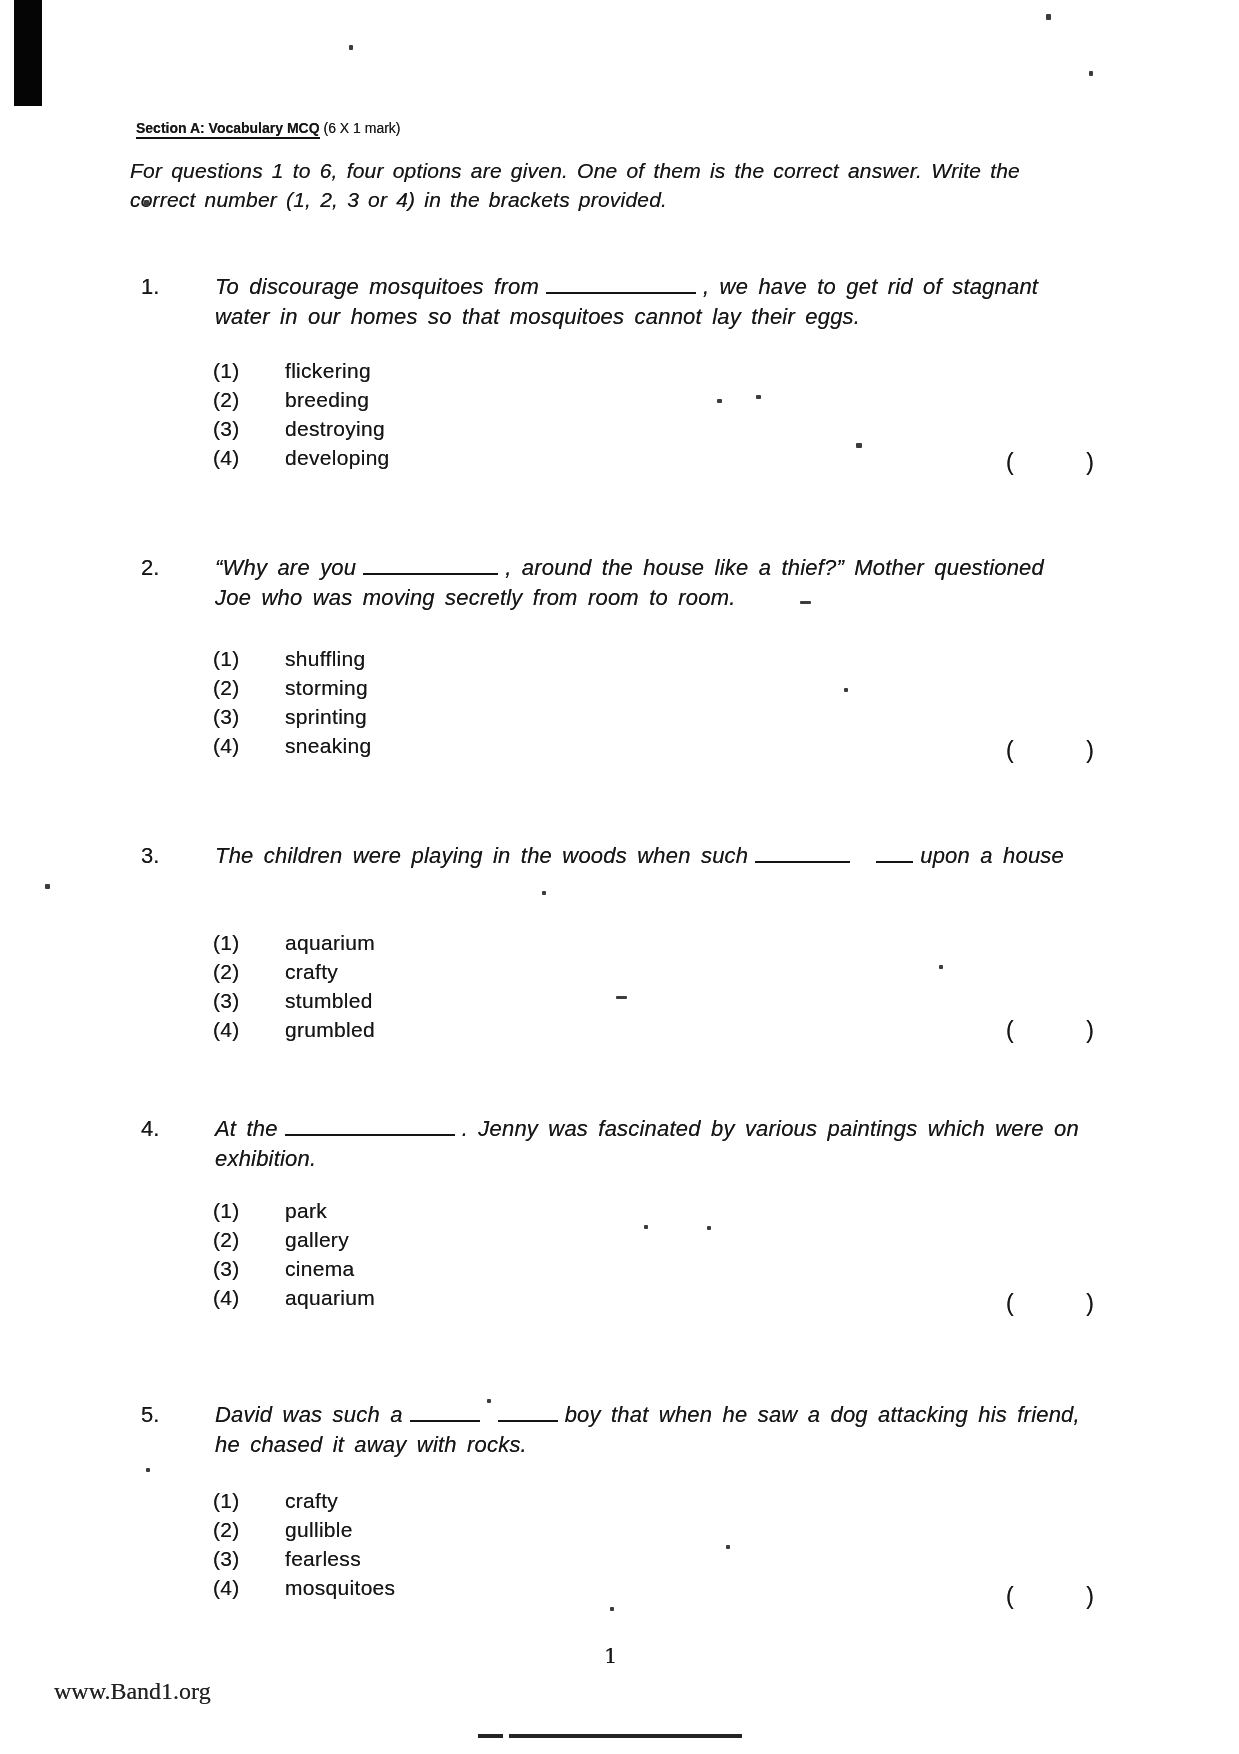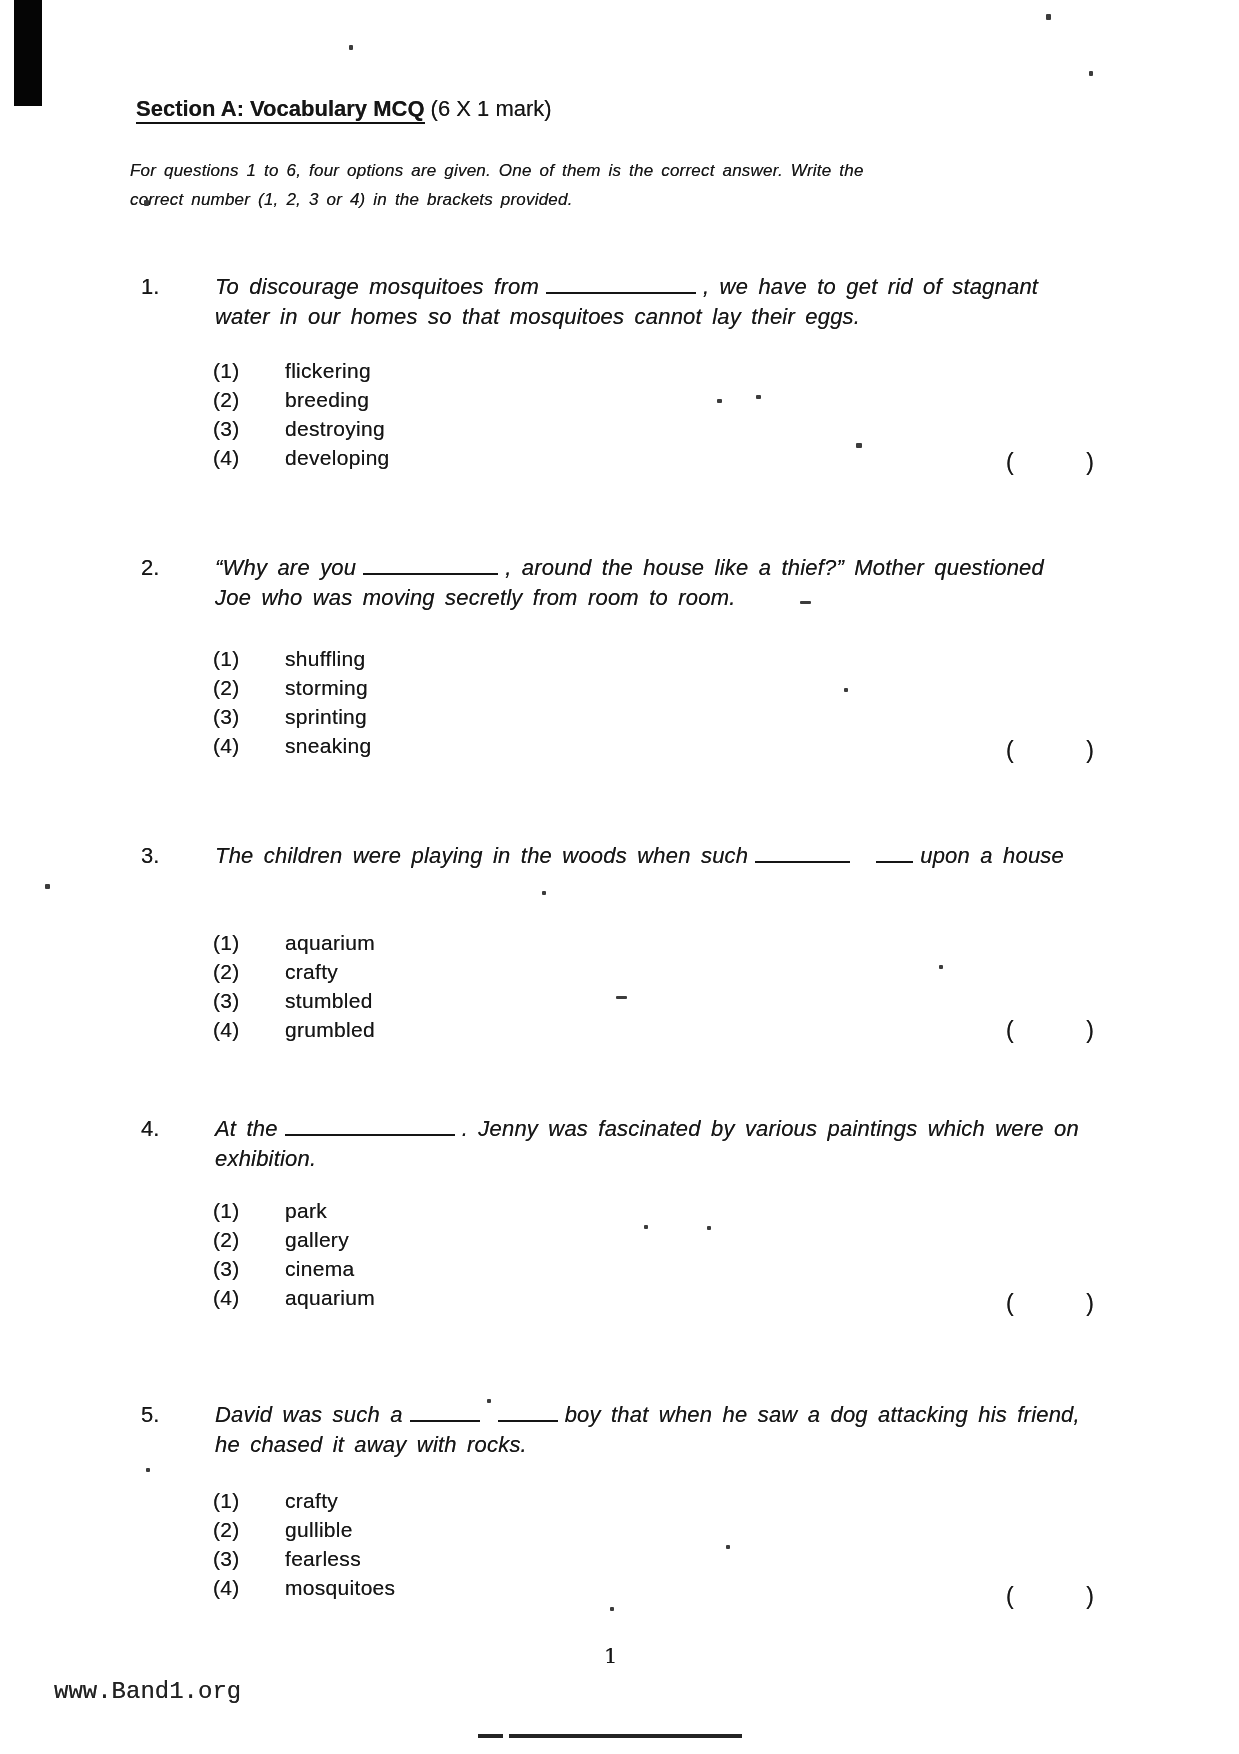--- a/index.html
+++ b/index.html
@@ -10,27 +10,27 @@
     font-family:"Liberation Sans", sans-serif;
     color:#161616;
     overflow:hidden;
   }
   .scan-text{ text-shadow:0 0 0.6px rgba(0,0,0,0.65); }
 
   
   .corner-bar{position:absolute;left:14px;top:0;width:28px;height:106px;background:#050505;}
 
   
-  .heading{position:absolute;left:136px;top:96px;font-size:22px;white-space:nowrap;text-align:right;}
+  .heading{position:absolute;left:136px;top:120px;font-size:14px;white-space:nowrap;text-align:right;}
   .heading .title{font-weight:700;border-bottom:2.5px solid #111;padding-bottom:1px;}
   .heading .suffix{font-weight:400;}
 
   
   .instructions{position:absolute;left:130px;top:156px;width:920px;
-    font-style:italic;font-size:17px;line-height:29px;word-spacing:3px;letter-spacing:0.2px;}
+    font-style:italic;font-size:21px;line-height:29px;word-spacing:3px;letter-spacing:0.2px;}
 
   
   .qnum{position:absolute;left:141px;font-size:22px;line-height:30px;}
   .qtext{position:absolute;left:215px;width:900px;font-size:22px;line-height:30px;
     word-spacing:4px;letter-spacing:0.2px;font-style:italic;}
   .blank{display:inline-block;border-bottom:2.5px solid #151515;margin:0 7px;}
   .blank-q1{width:150px;}
   .blank-q2{width:135px;}
   .blank-q3a{width:95px;margin-right:26px;}
   .blank-q3b{width:37px;margin-left:0;}
@@ -47,21 +47,21 @@
 
   
   #q1-num,#q1-text{top:272px;} #q1-opts{top:356px;} #q1-br{top:448px;}
   #q2-num,#q2-text{top:553px;} #q2-opts{top:644px;} #q2-br{top:736px;}
   #q3-num,#q3-text{top:841px;} #q3-opts{top:928px;} #q3-br{top:1016px;}
   #q4-num,#q4-text{top:1114px;} #q4-opts{top:1196px;} #q4-br{top:1289px;}
   #q5-num,#q5-text{top:1400px;} #q5-opts{top:1486px;} #q5-br{top:1582px;}
 
   
   .page-number{position:absolute;left:604px;top:1644px;font-family:"DejaVu Serif",serif;font-size:21px;}
-  .website{position:absolute;left:54px;top:1678px;font-family:Liberation Mono, monospace;
+  .website{position:absolute;left:54px;top:1678px;font-family:Liberation Serif, serif;
     font-size:24px;color:#222;}
   .rule-a{position:absolute;left:478px;top:1734px;width:25px;height:4px;background:#242424;}
   .rule-b{position:absolute;left:509px;top:1734px;width:233px;height:4px;background:#242424;}
 
   
   .speck{position:absolute;background:#3c3c3c;border-radius:1px;}
 </style>
 </head>
 <body class="scan-text">
 

